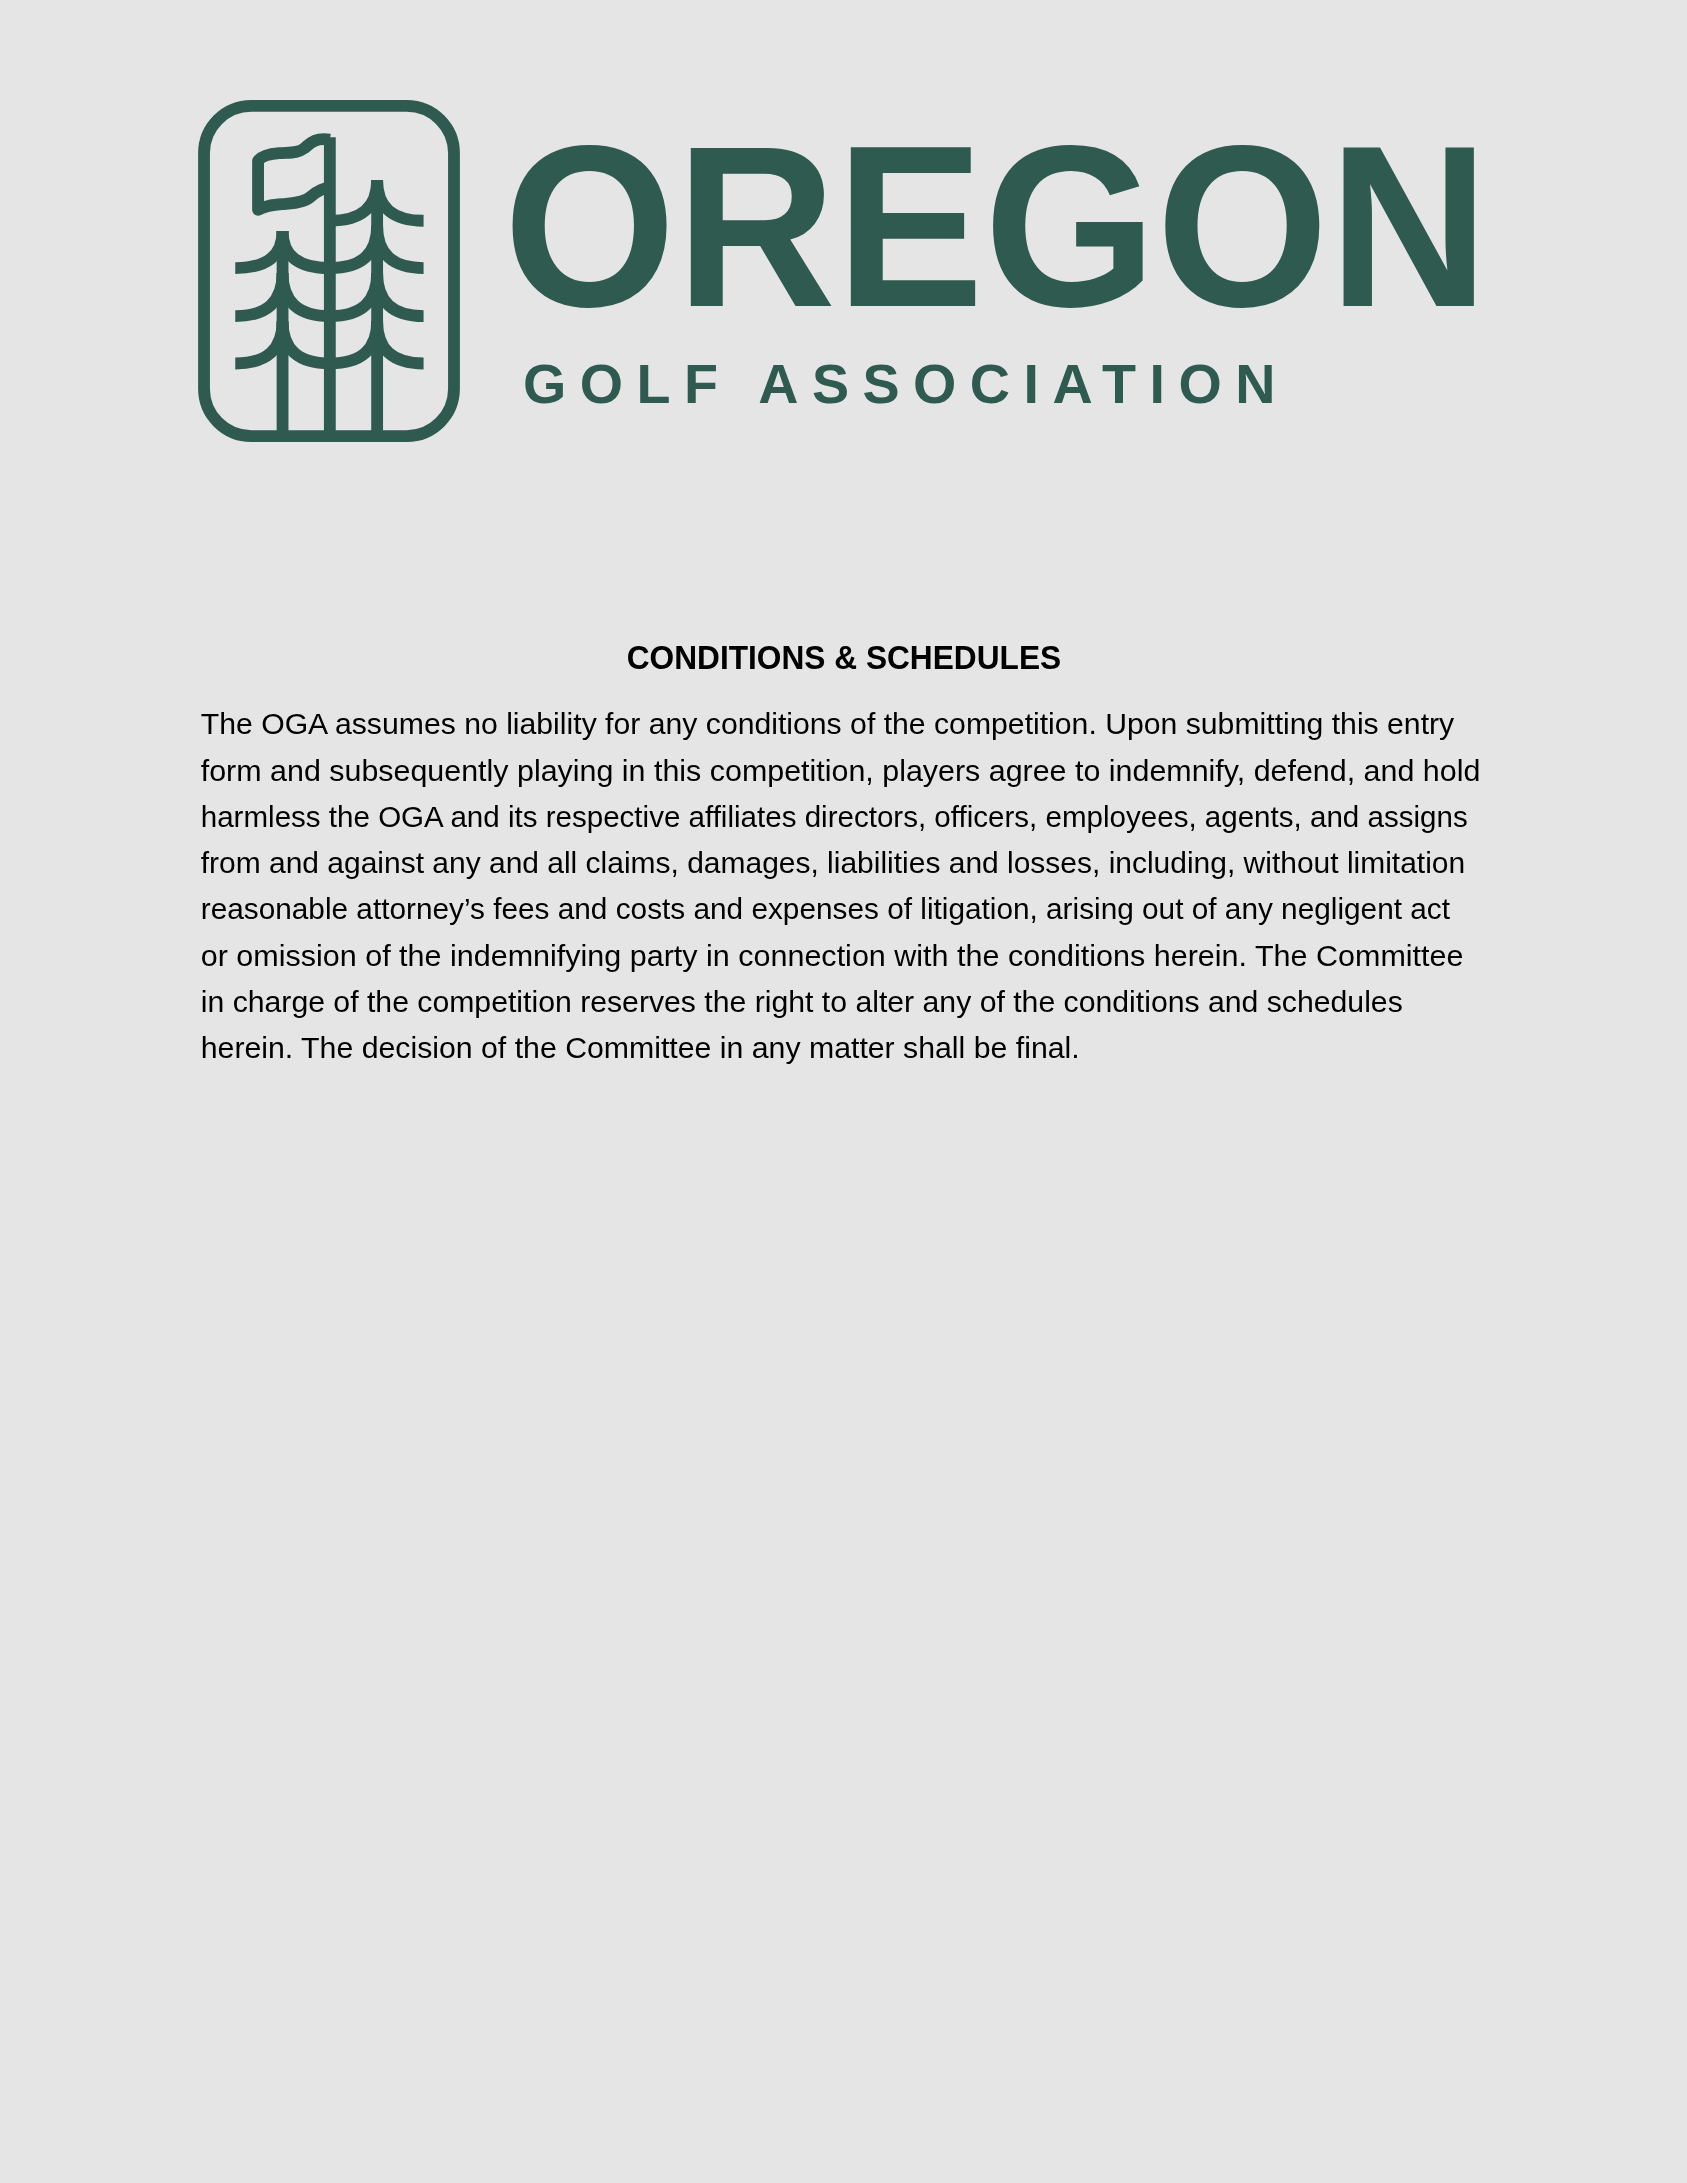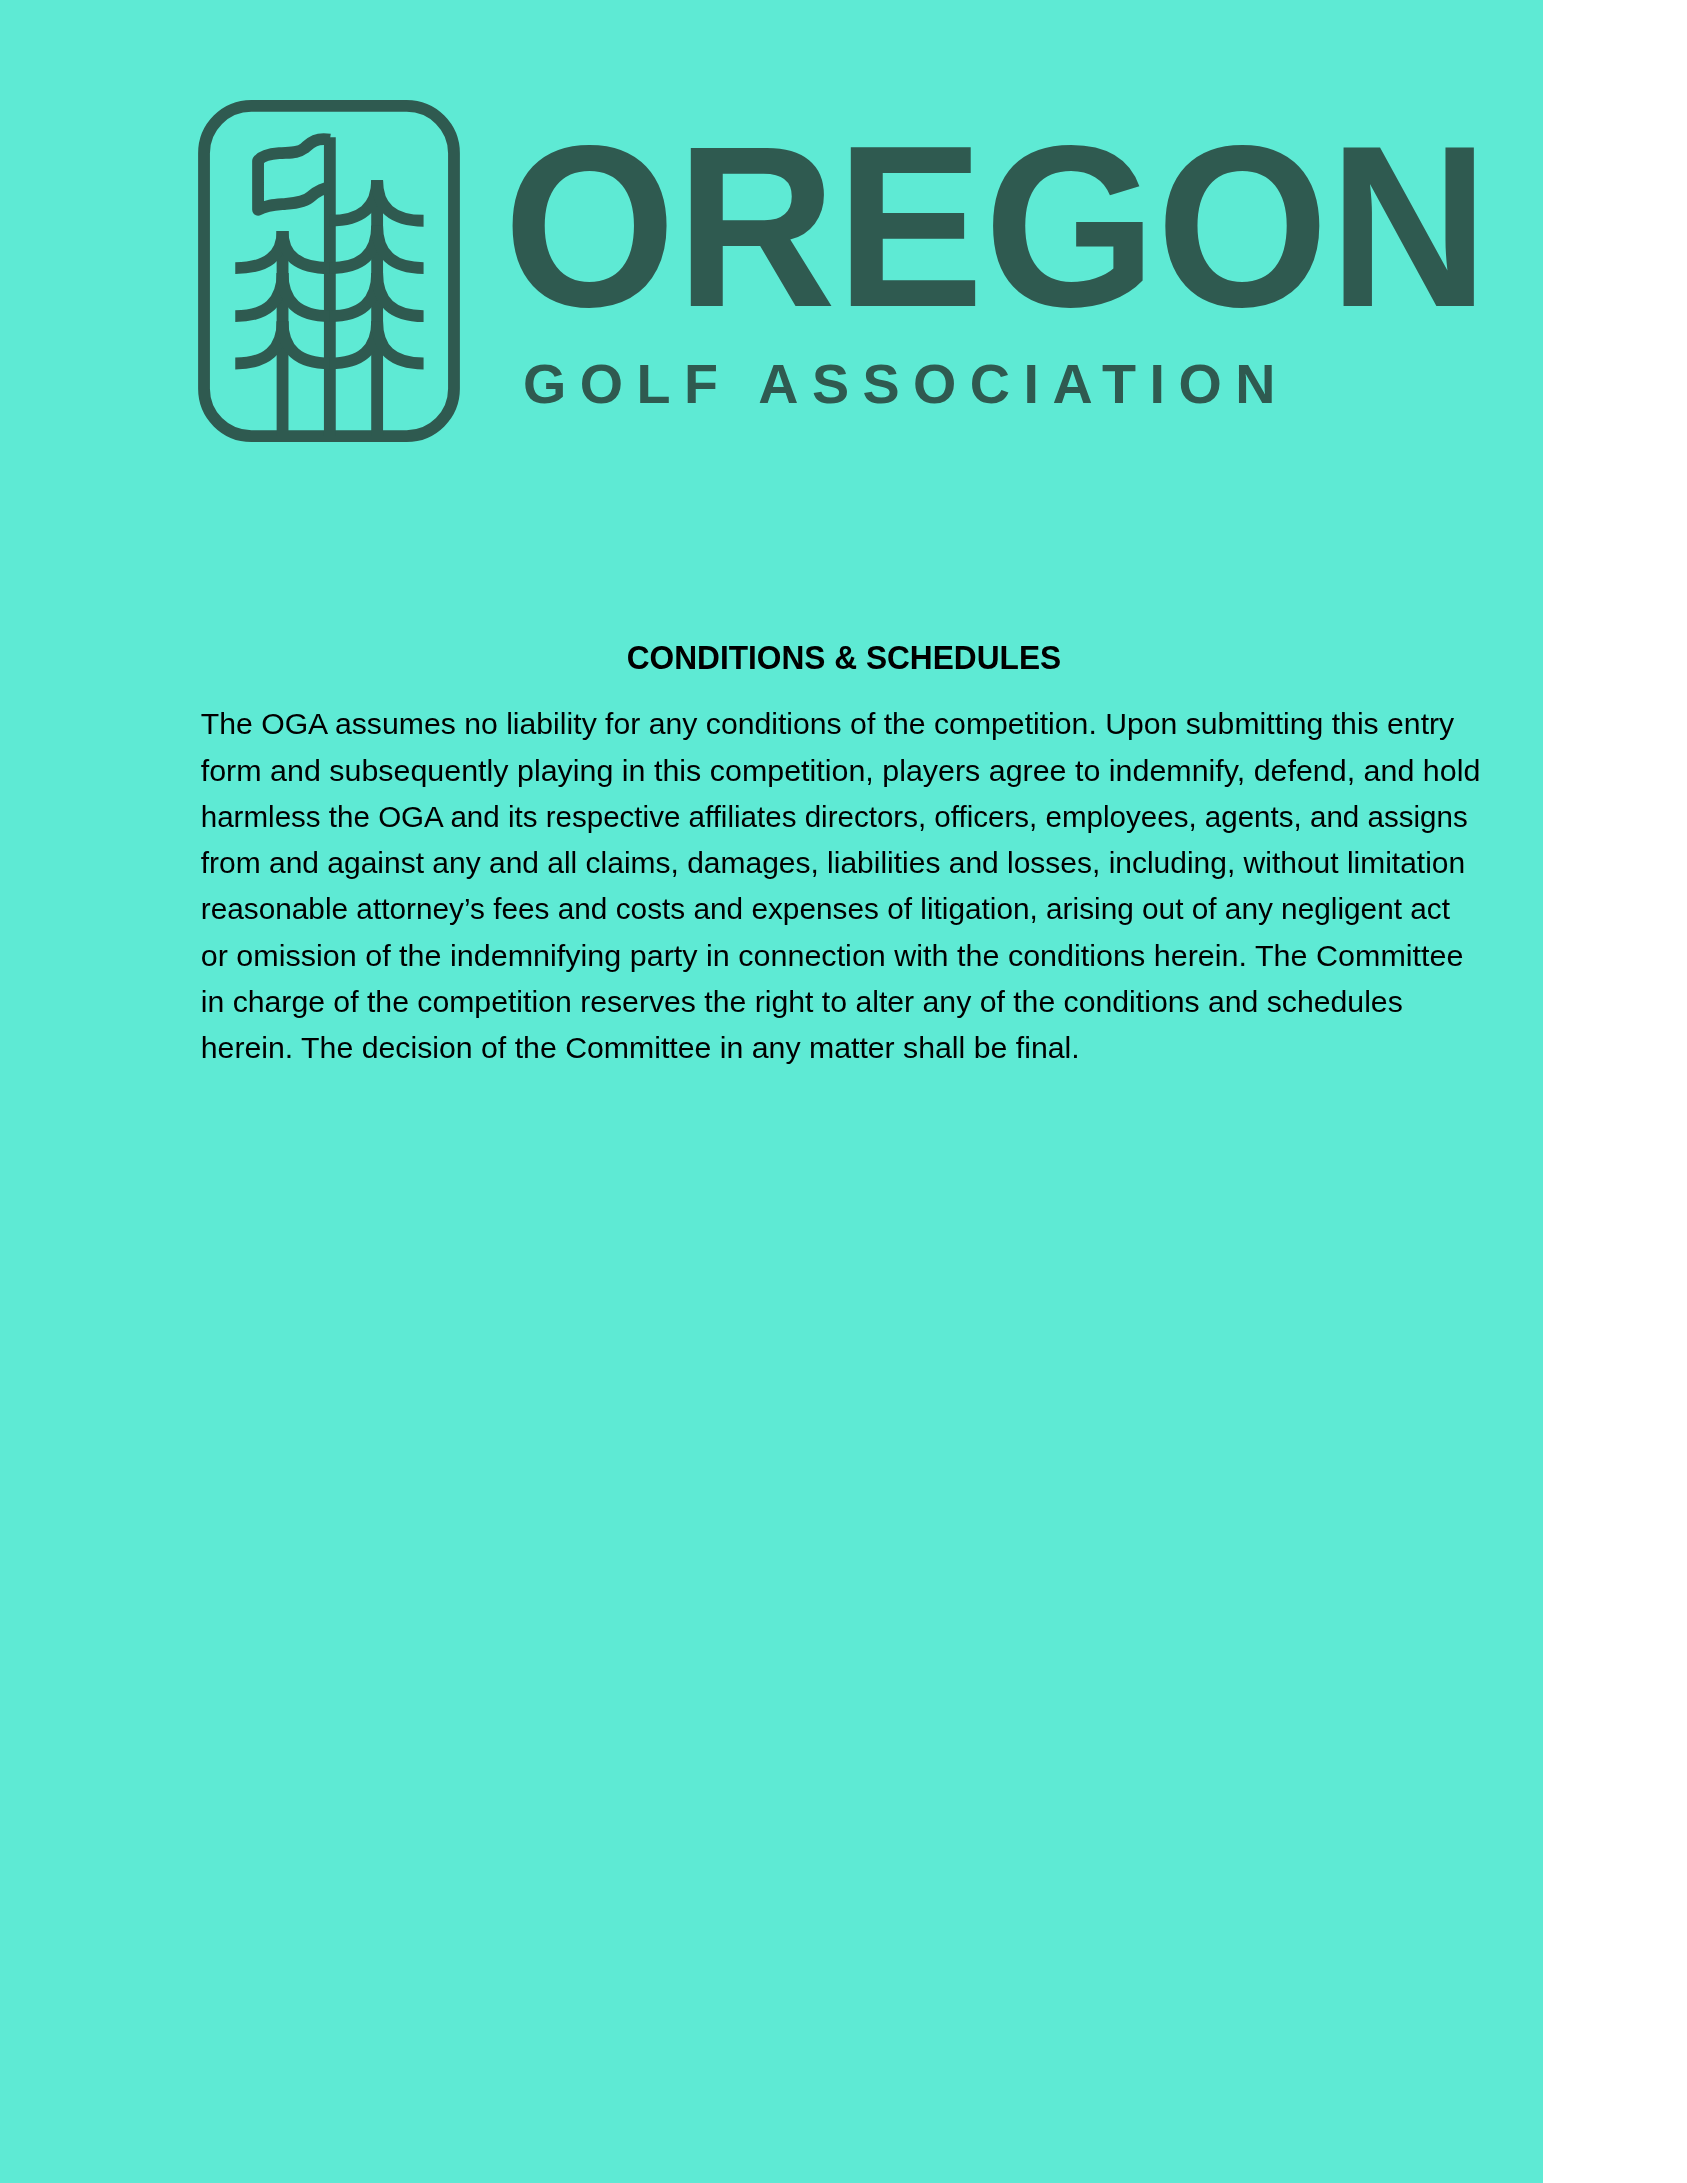--- a/index.html
+++ b/index.html
@@ -9,23 +9,23 @@
     }
     body {
       width: 1687px;
       height: 2183px;
       position: relative;
       overflow: hidden;
     }
     .page {
       position: absolute;
       left: 0; top: 0;
-      width: 1543px;
+      width: 1687px;
       height: 2183px;
-      background: #5eead4;
+      background: #e5e5e5;
     }
     .logo-badge {
       position: absolute;
       left: 198px;
       top: 100px;
       width: 262px;
       height: 342px;
     }
     .wordmark {
       position: absolute;

